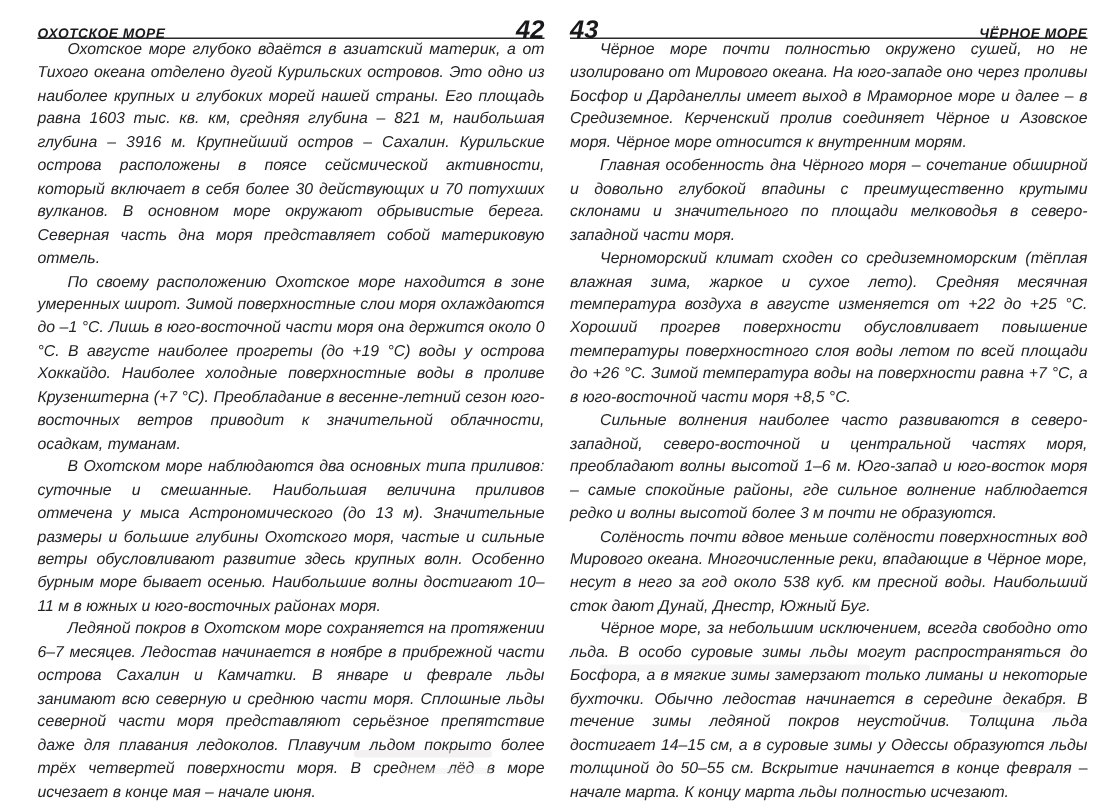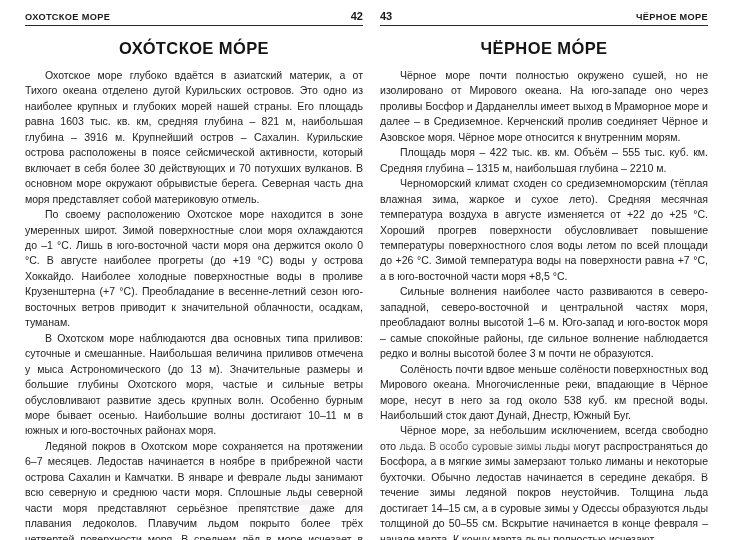--- a/index.html
+++ b/index.html
@@ -22,44 +22,45 @@
     height: 540px;
     display: flex;
     background: #ffffff;
   }
 
   .page {
     position: relative;
     height: 540px;
     background: #ffffff;
     box-sizing: border-box;
+    font-style: italic;
   }
   .page-left {
     width: 371px;
     padding: 10px 8px 0 25px;
   }
   .page-right {
     width: 371px;
-    padding: 10px 34px 0 9px;
+    padding: 10px 17px 0 9px;
   }
 
   
   .runhead {
     display: flex;
     align-items: baseline;
     font-size: 9.2px;
     font-weight: 700;
     letter-spacing: 0.35px;
     color: #19191b;
     height: 14px;
     text-transform: uppercase;
   }
   .runhead-left  { justify-content: space-between; }
   .runhead-right { justify-content: space-between; }
-  .runhead .folio { font-size: 11px; font-weight: 700; letter-spacing: 0; }
+  .runhead .folio { font-size: 17px; font-weight: 700; letter-spacing: 0; }
   .rule {
     border-bottom: 1.6px solid #2a2a2d;
     margin-top: 1px;
   }
   .page-left .rule  { margin-right: 0px; }
   .page-right .rule { margin-left: 0px; }
 
   
   .chapter-title {
     text-align: center;
@@ -104,44 +105,42 @@
 <div class="spread">
 
   <div class="page page-left">
 
     <div class="runhead runhead-left">
       <span>ОХОТСКОЕ МОРЕ</span>
       <span class="folio">42</span>
     </div>
     <div class="rule"></div>
 
-    <h1 class="chapter-title">ОХО́ТСКОЕ МО́РЕ</h1>
 
     <div class="body">
       <p class="first">Охотское море глубоко вдаётся в азиатский материк, а от Тихого океана отделено дугой Курильских островов. Это одно из наиболее крупных и глубоких морей нашей страны. Его площадь равна 1603 тыс. кв. км, средняя глубина – 821 м, наибольшая глубина – 3916 м. Крупнейший остров – Сахалин. Курильские острова расположены в поясе сейсмической активности, который включает в себя более 30 действующих и 70 потухших вулканов. В основном море окружают обрывистые берега. Северная часть дна моря представляет собой материковую отмель.</p>
       <p>По своему расположению Охотское море находится в зоне умеренных широт. Зимой поверхностные слои моря охлаждаются до –1 °С. Лишь в юго-восточной части моря она держится около 0 °С. В августе наиболее прогреты (до +19 °С) воды у острова Хоккайдо. Наиболее холодные поверхностные воды в проливе Крузенштерна (+7 °С). Преобладание в весенне-летний сезон юго-восточных ветров приводит к значительной облачности, осадкам, туманам.</p>
       <p>В Охотском море наблюдаются два основных типа приливов: суточные и смешанные. Наибольшая величина приливов отмечена у мыса Астрономического (до 13 м). Значительные размеры и большие глубины Охотского моря, частые и сильные ветры обусловливают развитие здесь крупных волн. Особенно бурным море бывает осенью. Наибольшие волны достигают 10–11 м в южных и юго-восточных районах моря.</p>
       <p>Ледяной покров в Охотском море сохраняется на протяжении 6–7 месяцев. Ледостав начинается в ноябре в прибрежной части острова Сахалин и Камчатки. В январе и феврале льды занимают всю северную и среднюю части моря. Сплошные льды северной части моря представляют серьёзное препятствие даже для плавания ледоколов. Плавучим льдом покрыто более трёх четвертей поверхности моря. В среднем лёд в море исчезает в конце мая – начале июня.</p>
 
     </div>
   </div>
 
   <div class="page page-right">
 
     <div class="runhead runhead-right">
       <span class="folio">43</span>
       <span>ЧЁРНОЕ МОРЕ</span>
     </div>
     <div class="rule"></div>
 
-    <h1 class="chapter-title">ЧЁРНОЕ МО́РЕ</h1>
 
     <div class="body">
       <p class="first">Чёрное море почти полностью окружено сушей, но не изолировано от Мирового океана. На юго-западе оно через проливы Босфор и Дарданеллы имеет выход в Мраморное море и далее – в Средиземное. Керченский пролив соединяет Чёрное и Азовское моря. Чёрное море относится к внутренним морям.</p>
-      <p>Площадь моря – 422 тыс. кв. км. Объём – 555 тыс. куб. км. Средняя глубина – 1315 м, наибольшая глубина – 2210 м.</p>
+      <p>Главная особенность дна Чёрного моря – сочетание обширной и довольно глубокой впадины с преимущественно крутыми склонами и значительного по площади мелководья в северо-западной части моря.</p>
       <p>Черноморский климат сходен со средиземноморским (тёплая влажная зима, жаркое и сухое лето). Средняя месячная температура воздуха в августе изменяется от +22 до +25 °С. Хороший прогрев поверхности обусловливает повышение температуры поверхностного слоя воды летом по всей площади до +26 °С. Зимой температура воды на поверхности равна +7 °С, а в юго-восточной части моря +8,5 °С.</p>
       <p>Сильные волнения наиболее часто развиваются в северо-западной, северо-восточной и центральной частях моря, преобладают волны высотой 1–6 м. Юго-запад и юго-восток моря – самые спокойные районы, где сильное волнение наблюдается редко и волны высотой более 3 м почти не образуются.</p>
       <p>Солёность почти вдвое меньше солёности поверхностных вод Мирового океана. Многочисленные реки, впадающие в Чёрное море, несут в него за год около 538 куб. км пресной воды. Наибольший сток дают Дунай, Днестр, Южный Буг.</p>
       <p>Чёрное море, за небольшим исключением, всегда свободно ото льда. В особо суровые зимы льды могут распространяться до Босфора, а в мягкие зимы замерзают только лиманы и некоторые бухточки. Обычно ледостав начинается в середине декабря. В течение зимы ледяной покров неустойчив. Толщина льда достигает 14–15 см, а в суровые зимы у Одессы образуются льды толщиной до 50–55 см. Вскрытие начинается в конце февраля – начале марта. К концу марта льды полностью исчезают.</p>
 
     </div>
   </div>
 
   <div class="smudge s1"></div>
   <div class="smudge s2"></div>

